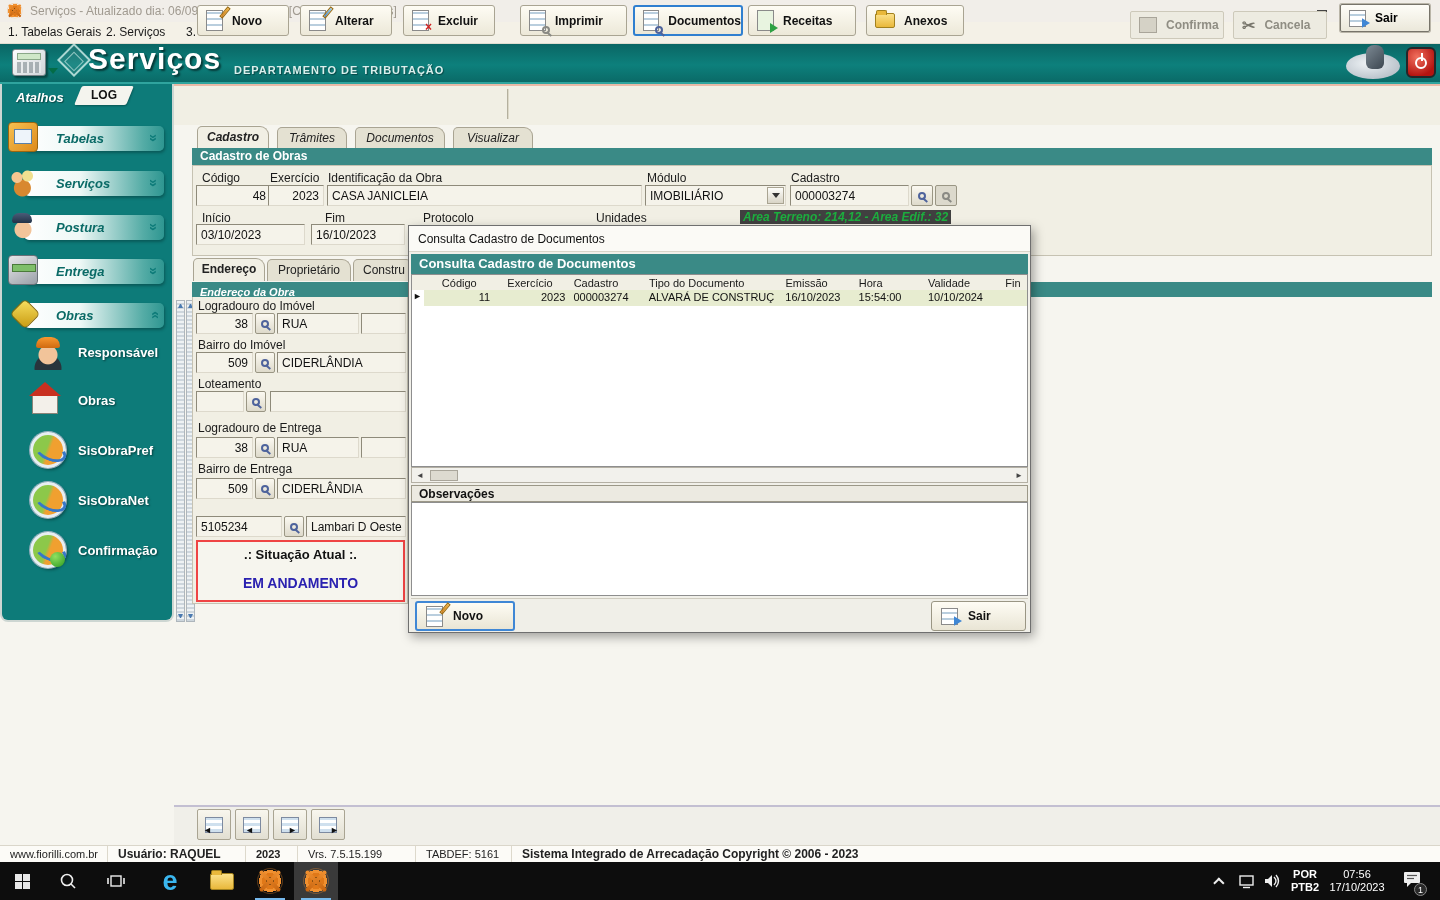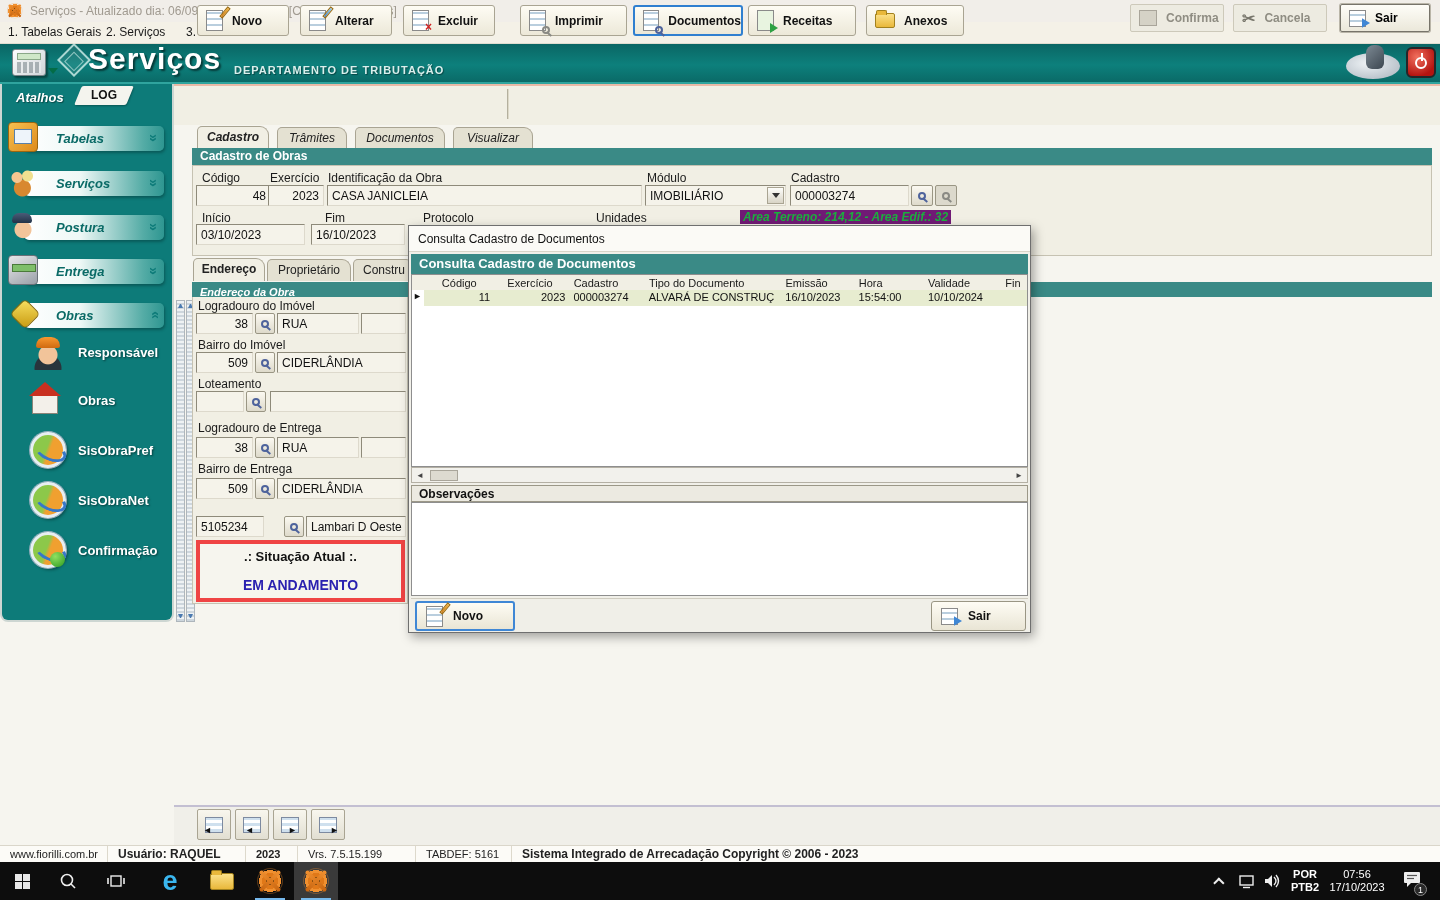--- a/index.html
+++ b/index.html
@@ -106,28 +106,28 @@
            border:1px solid #a9a492; display:flex; align-items:center; justify-content:center; }
   .combo-arrow i { width:0; height:0; border-left:4px solid transparent; border-right:4px solid transparent;
            border-top:5px solid #333; }
   .sqbtn { position:absolute; width:22px; height:21px; background:linear-gradient(180deg,#fbf9f1,#dedacb);
            border:1px solid #9a9684; border-radius:2px; display:flex; align-items:center; justify-content:center; }
   .sqbtn.dis { background:#dcd9cc; }
   .lens { width:8px; height:8px; border:2px solid #4e639c; border-radius:50%; position:relative; }
   .lens::after { content:""; position:absolute; right:-4px; bottom:-3px; width:6px; height:2px; background:#4e639c;
            transform:rotate(40deg); }
   .lens.gray { border-color:#8a8a84; } .lens.gray::after { background:#8a8a84; }
-  .greentxt { position:absolute; font-size:12px; font-style:italic; color:#1cae3e; background:#701a75; padding:0 3px;
+  .greentxt { position:absolute; font-size:12px; font-style:italic; color:#1cae3e; background:#404040; padding:0 3px;
            font-weight:bold; }
 
   
   .endpanel { left:192px; top:297px; width:216px; height:307px; background:#f1efe4; border:1px solid #c6c2b2; border-top:none; }
   .tealband { left:192px; top:282px; width:1240px; height:15px; background:#3a8a86; }
   .tealband span { font-size:11px; font-weight:bold; color:#fff; font-style:italic; margin-left:8px; line-height:15px; display:inline-block;}
-  .sitpanel { left:196px; top:540px; width:209px; height:62px; background:#f6f5ee; border:4px solid #ef4444; }
+  .sitpanel { left:196px; top:540px; width:209px; height:62px; background:#f6f5ee; border:2px solid #ef4444; }
 
   
   .dialog { left:408px; top:225px; width:623px; height:408px; background:#f1f0e9; border:1px solid #6f6f6f;
             box-shadow:3px 4px 10px rgba(0,0,0,.35); z-index:10; }
   .dlg-title { position:absolute; left:0; top:0; width:100%; height:26px; background:#fbfaf6; border-bottom:1px solid #d8d5c8;
             font-size:12px; color:#111; line-height:26px; padding-left:9px; }
   .dlg-head { position:absolute; left:2px; top:28px; width:617px; height:20px; background:#3a8a86; color:#fff;
             font-weight:bold; font-size:13px; line-height:20px; padding-left:8px; }
   .grid { position:absolute; left:2px; top:48px; width:617px; height:193px; background:#fff; border:1px solid #8e8e8e; }
   .grow { display:flex; }
@@ -146,21 +146,21 @@
 
   
   .botstrip { left:174px; top:805px; width:1266px; height:40px; background:#f0efe9; border-top:2px solid #c3bfd2; }
   .navbtn { position:absolute; top:4px; width:34px; height:31px; background:linear-gradient(#f8f6ee,#e2dfd2);
           border:1px solid #a9a492; border-radius:2px; display:flex; align-items:center; justify-content:center; }
   .mini { width:18px; height:16px; background:#fff; border:1px solid #7d8aa0; position:relative;
           background-image:repeating-linear-gradient(0deg,#cfe0ee 0 3px,#fff 3px 6px); }
   .mini .arr { position:absolute; font-size:9px; font-weight:bold; color:#111; bottom:-3px; }
   .bbtn { position:absolute; top:4px; height:28px; display:flex; align-items:center; gap:9px; padding-left:8px;
           font-size:12px; border-radius:2px; }
-  .bbtn.dis { background:#edebe1; border:1px solid #cdc9ba; color:#8f8d83; font-weight:bold; }
+  .bbtn.dis { background:#edebe1; border:1px solid #cdc9ba; color:#8f8d83; font-weight:bold;margin-top:7px; }
   .bbtn.en { background:linear-gradient(#fefdf8,#ebe8da); border:1px solid #77746a; box-shadow:0 0 0 1px #b9b5a8;
           color:#000; font-weight:bold; }
   .ghosticon { width:18px; height:16px; background:#d5d2c6; border:1px solid #a9a59a; }
   .bluearrow { width:0; height:0; border-top:6px solid transparent; border-bottom:6px solid transparent;
           border-left:10px solid #3f87d5; }
 
   
   .statusbar { left:0; top:845px; width:1440px; height:17px; background:#fcfbf7; border-top:1px solid #dad6ca;
           display:flex; align-items:center; font-size:11px; color:#222; }
   .sseg { border-right:1px solid #ddd9cc; height:100%; display:flex; align-items:center; padding:0 10px; white-space:nowrap; }
@@ -441,21 +441,21 @@
   <div class="field" style="left:277px; top:437px; width:82px;">RUA</div>
   <div class="field" style="left:361px; top:437px; width:45px;"></div>
 
   <span class="lbl" style="left:198px; top:462px;">Bairro de Entrega</span>
   <div class="field num" style="left:196px; top:478px; width:57px;">509</div>
   <div class="sqbtn" style="left:255px; top:478px; width:20px;">
       <span class="lens"></span>
     </div>
   <div class="field" style="left:277px; top:478px; width:129px;">CIDERLÂNDIA</div>
 
-  <div class="field" style="left:196px; top:516px; width:68px;">5105234</div>
+  <div class="field" style="left:196px; top:516px; width:86px;">5105234</div>
   <div class="sqbtn" style="left:284px; top:516px; width:20px;">
       <span class="lens"></span>
     </div>
   <div class="field" style="left:306px; top:516px; width:100px;">Lambari D Oeste</div>
 
   <div class="abs sitpanel">
     <div style="text-align:center; font-size:13px; font-weight:bold; color:#111; margin-top:5px;">.: Situação Atual :.</div>
     <div style="text-align:center; font-size:14px; font-weight:bold; color:#2a21b0; margin-top:13px;">EM ANDAMENTO</div>
   </div>
 

